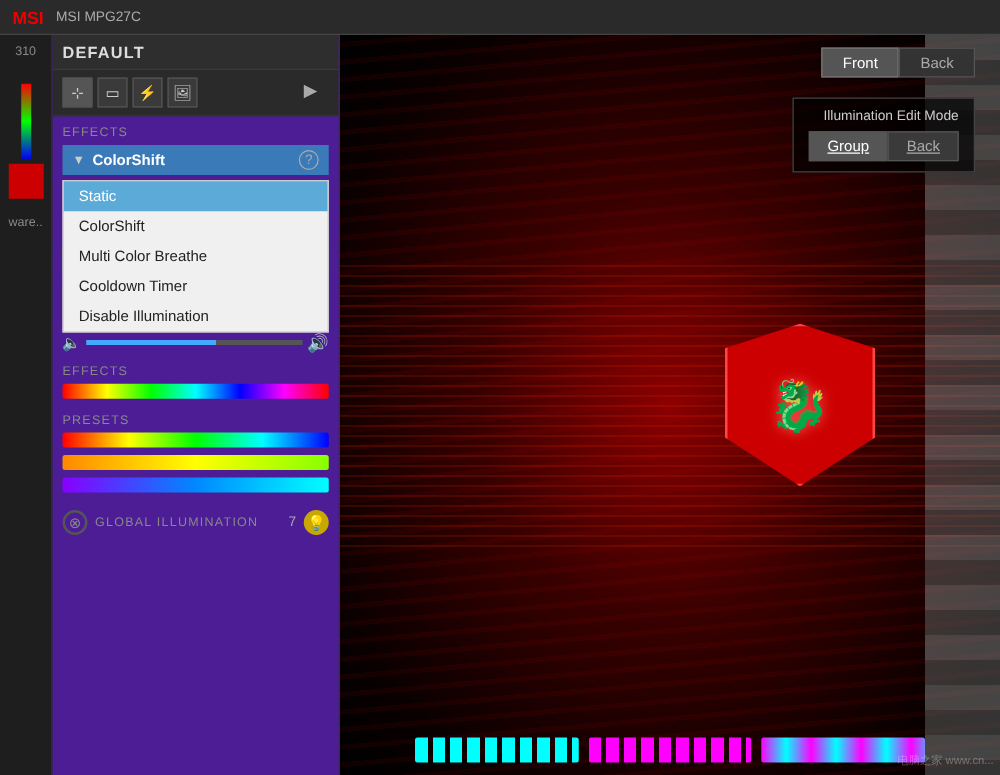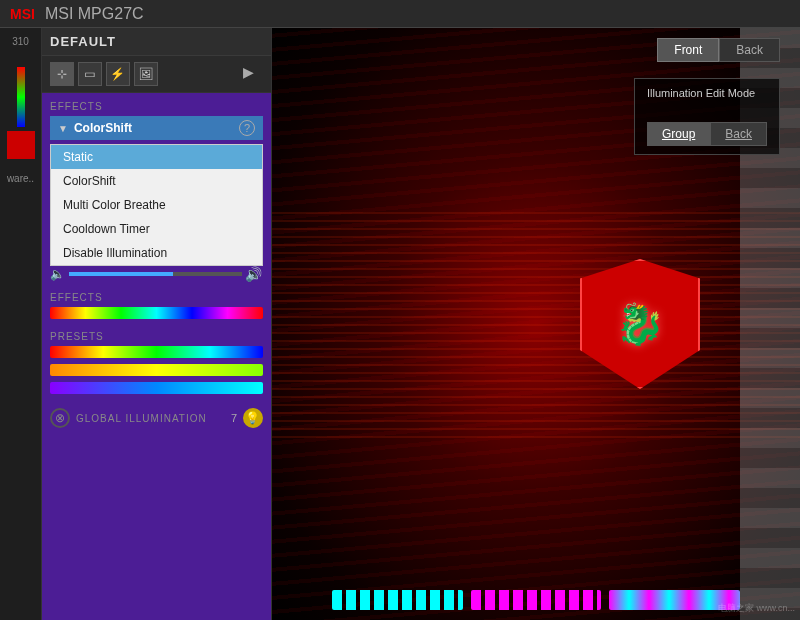--- a/index.html
+++ b/index.html
@@ -23,21 +23,21 @@
       border-bottom: 1px solid #444;
     }
     .title-bar-logo {
       color: #e00;
       font-weight: bold;
       font-size: 14px;
       margin-right: 10px;
     }
     .title-bar-title {
       color: #aaa;
-      font-size: 16px;
+      font-size: 11px;
     }
 
     
     .main-layout {
       display: flex;
       height: 592px;
     }
 
     
     .left-sidebar {
@@ -454,22 +454,22 @@
       position: absolute;
       top: 50px;
       right: 20px;
       background: rgba(0,0,0,0.7);
       padding: 8px 12px;
       border: 1px solid #444;
     }
     .illumination-title {
       color: #ccc;
       font-size: 11px;
-      margin-bottom: 23px;
-      text-align: left;
+      margin-bottom: 6px;
+      text-align: right;
     }
     .mode-buttons {
       display: flex;
       gap: 0;
     }
     .mode-btn {
       padding: 4px 14px;
       background: #3a3a3a;
       color: #aaa;
       font-size: 12px;

